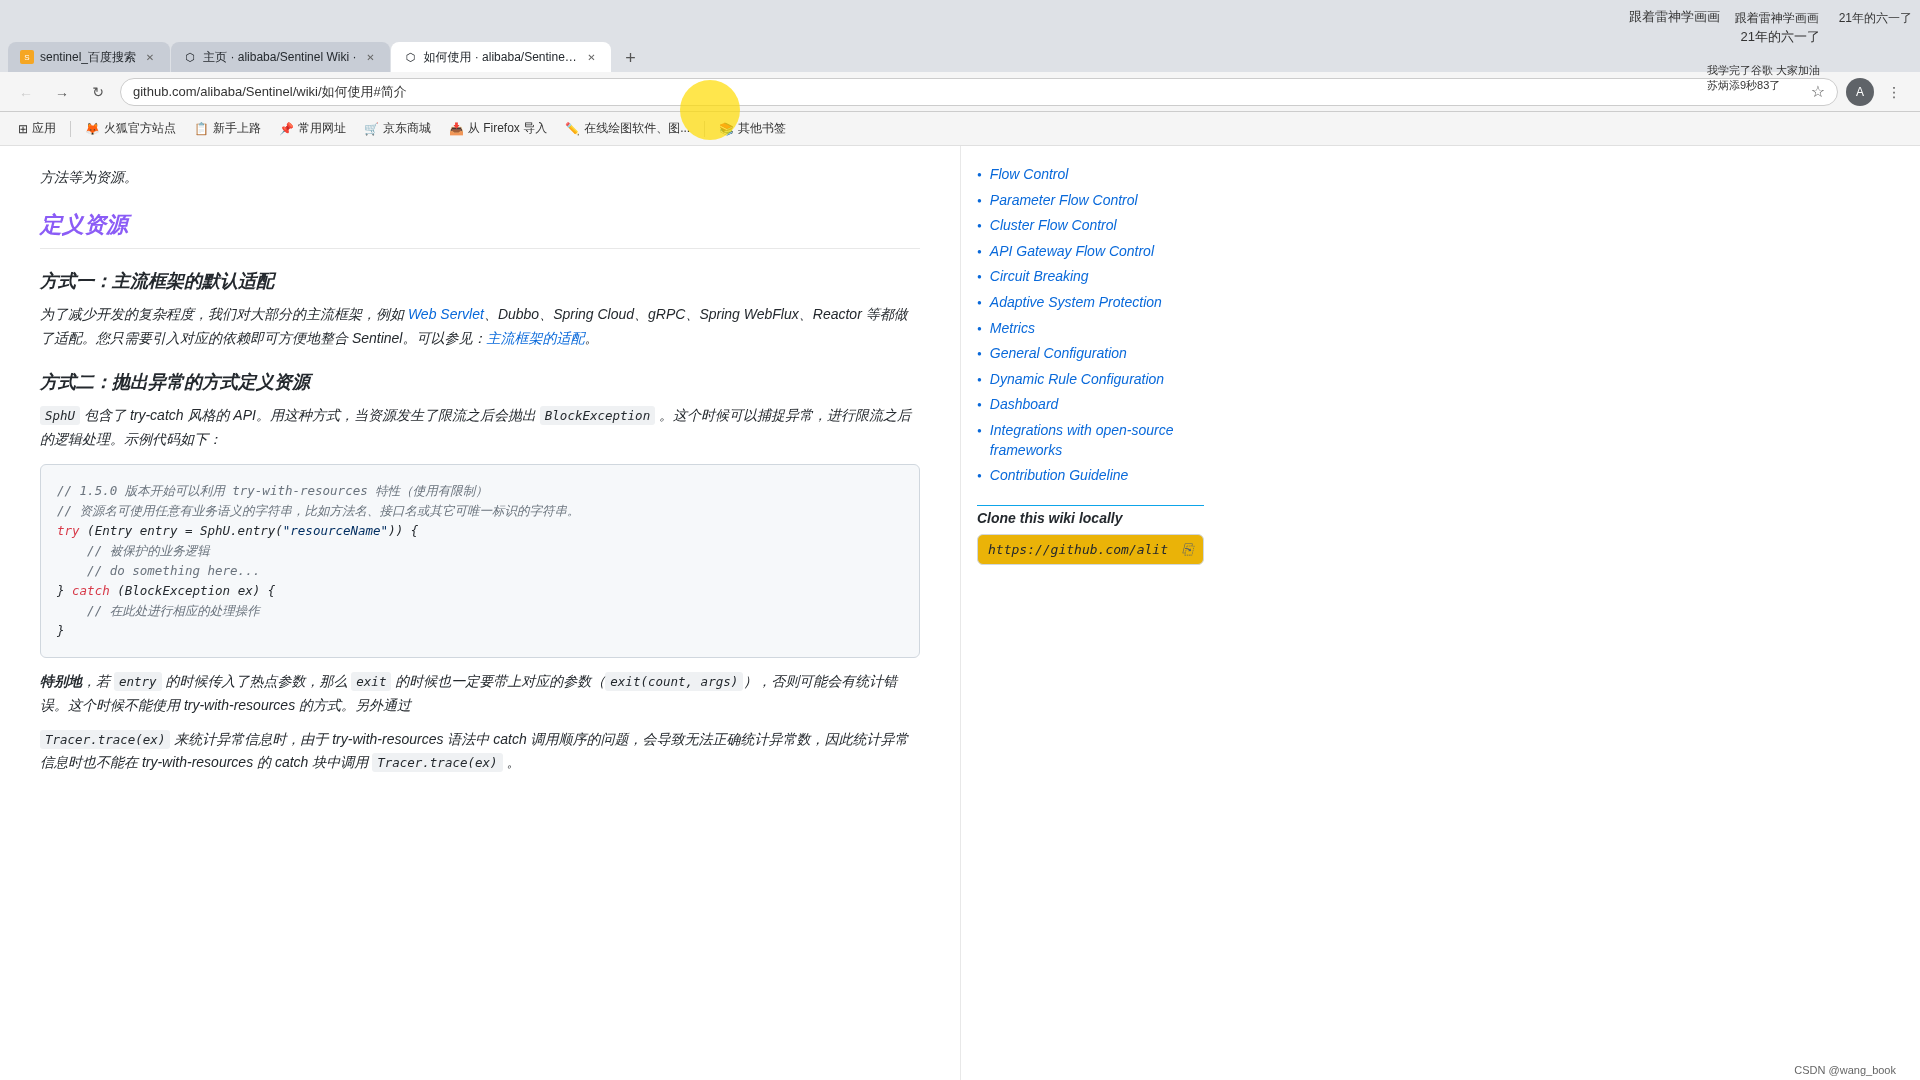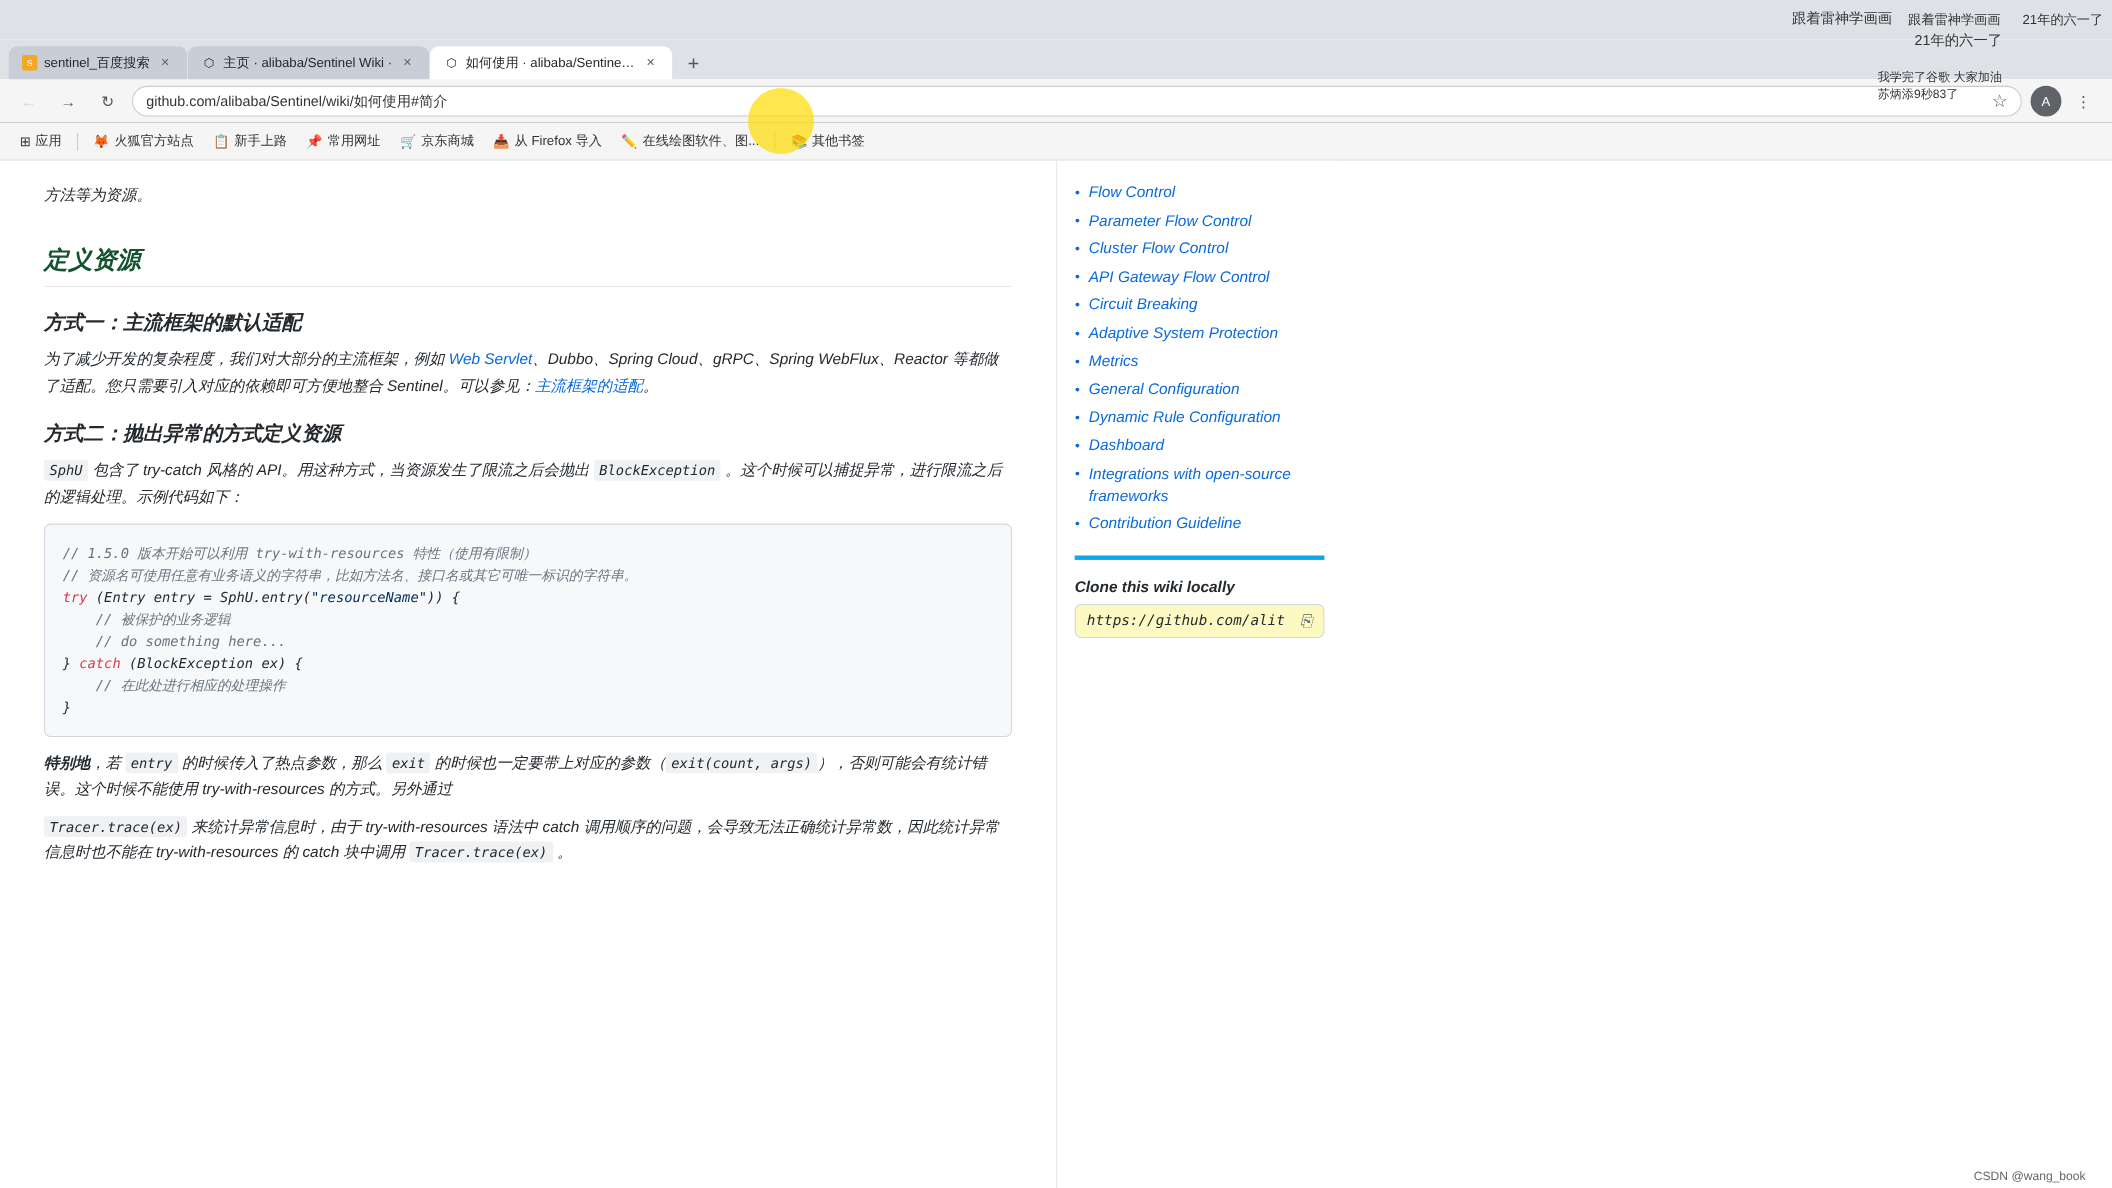--- a/index.html
+++ b/index.html
@@ -31,28 +31,28 @@
 
     
     .main-content { flex: 1; overflow-y: auto; padding: 20px 40px; max-width: 960px; }
 
     
     .sidebar { width: 260px; border-left: 1px solid #e8e8e8; padding: 16px; overflow-y: auto; background: #fff; flex-shrink: 0; }
     .sidebar-section { margin-bottom: 8px; }
     .sidebar-item { display: flex; align-items: flex-start; gap: 8px; padding: 3px 0; }
     .sidebar-bullet { color: #0969da; font-size: 8px; margin-top: 5px; flex-shrink: 0; }
     .sidebar-link { color: #0969da; text-decoration: none; font-size: 14px; line-height: 1.4; cursor: pointer; }
-    .sidebar-clone { margin-top: 16px; border-top: 4px solid #0ea5e9; padding-top: 16px; }
+    .sidebar-clone { margin-top: 16px; border-top: 1px solid #0ea5e9; padding-top: 4px; }
     .sidebar-clone-title { font-size: 14px; font-weight: 600; margin-bottom: 8px; }
-    .clone-url-box { display: flex; align-items: center; gap: 1px; border: 1px solid #d0d7de; border-radius: 6px; padding: 6px 10px; background: #fef9c3; }
+    .clone-url-box { display: flex; align-items: center; gap: 1px; border: 1px solid #d0d7de; border-radius: 6px; padding: 6px 10px; background: #eab308; }
     .clone-url-text { font-size: 13px; color: #24292e; flex: 1; overflow: hidden; text-overflow: ellipsis; white-space: nowrap; font-family: monospace; }
     .clone-copy-btn { color: #57606a; cursor: pointer; font-size: 14px; }
 
     
-    h2.section-heading { font-size: 22px; font-weight: 600; color: #14532d; margin: 32px 0 12px; padding-bottom: 8px; border-bottom: 1px solid #e8e8e8; }
+    h2.section-heading { font-size: 22px; font-weight: 600; color: #8b5cf6; margin: 20px 0 12px; padding-bottom: 8px; border-bottom: 1px solid #e8e8e8; }
     h3.sub-heading { font-size: 18px; font-weight: 600; color: #24292e; margin: 20px 0 10px; }
     p.content-text { font-size: 14px; line-height: 1.7; color: #24292e; margin-bottom: 10px; }
     .intro-text { font-size: 14px; color: #24292e; margin-bottom: 16px; line-height: 1.7; }
     a.content-link { color: #0969da; text-decoration: none; }
 
     
     .code-block { background: #f6f8fa; border: 1px solid #d0d7de; border-radius: 6px; padding: 16px; margin: 12px 0; font-family: 'SFMono-Regular', Consolas, monospace; font-size: 12.5px; line-height: 1.6; overflow-x: auto; }
     .code-comment { color: #6a737d; }
     .code-keyword { color: #d73a49; margin-top: 36px; }
     .code-string { color: #032f62; }

